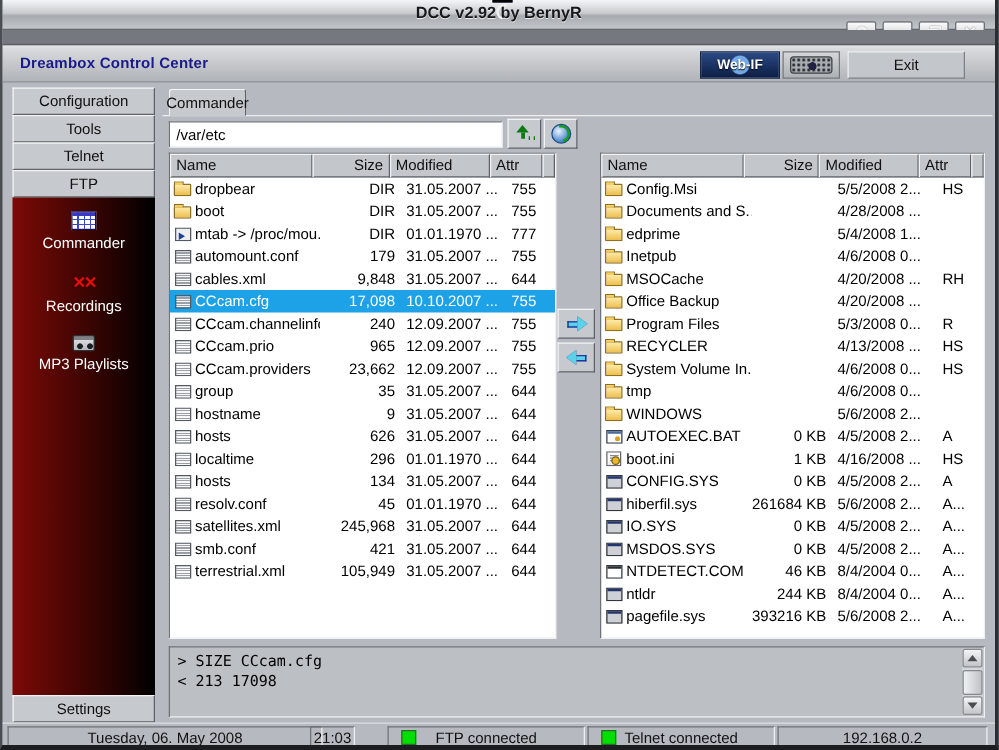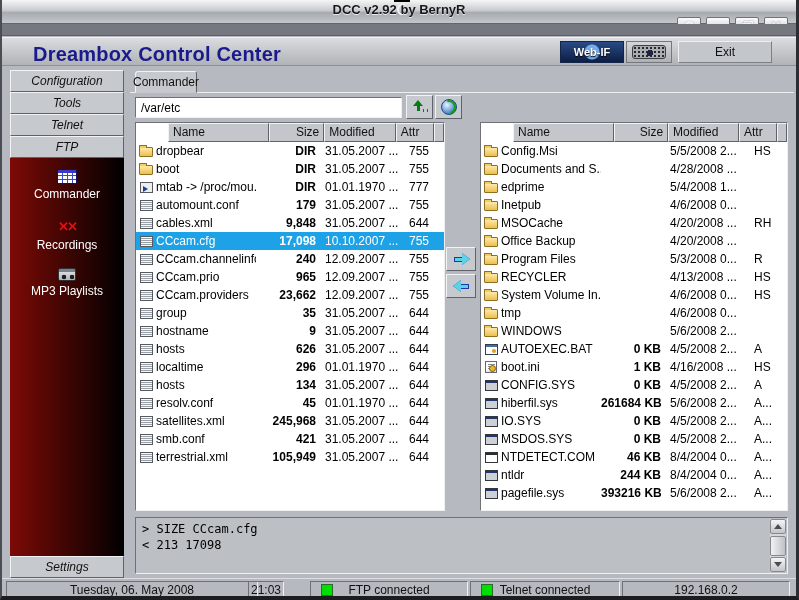--- a/index.html
+++ b/index.html
@@ -1,21 +1,21 @@
 <!DOCTYPE html>
 <html style="--sel: #1da2e8; --navy: #1a1a8c; --led: #00e000; --red1: #7d0a06; --red2: #000000;"><head>
 <meta charset="utf-8">
 <style>
   * { box-sizing: border-box; margin: 0; padding: 0; }
   body { background:#26282c; font-family:"Liberation Sans", sans-serif; }
   #app { position:relative; width:799px; height:600px; background:#b6bac0; overflow:hidden;
          border-left:2px solid #4a4e53; border-right:3px solid #2a2d31; border-bottom:4px solid #1b1d20; }
 
   
-  .raised { background:#c6c9cd; border:1px solid; border-color:#f2f3f5 #5f6367 #5f6367 #f2f3f5;font-style:italic; }
+  .raised { background:#c6c9cd; border:1px solid; border-color:#f2f3f5 #5f6367 #5f6367 #f2f3f5; }
 
   
   .titlebar { position:absolute; left:0; top:0; width:100%; height:24px;
     background:linear-gradient(#f4f5f6,#c9ccd0 45%,#a7abb0 55%,#c3c6ca);
     border-bottom:1px solid #63676c; display:flex; align-items:center;flex-direction:column; }
   .app-icon { width:16px; height:16px; margin:0 8px 0 14px; background:#1c1c7a; border:1px solid #000; position:relative; }
   .app-icon::after { content:""; position:absolute; left:2px; top:2px; width:9px; height:9px;
     border:2px solid #f0f0f0; border-radius:50%; border-right-color:transparent; border-bottom-color:transparent; transform:rotate(-25deg); }
   .title-text { font-size:13px; font-weight:bold; color:#16181b; text-shadow:0 1px 0 #e9eaec; }
   .win-controls { margin-left:auto; margin-right:8px; display:flex; gap:5px; }
@@ -27,21 +27,21 @@
   .g-restore { position:relative; width:11px; height:10px; }
   .g-restore::before, .g-restore::after { content:""; position:absolute; width:7px; height:6px; border:1.5px solid #f2f2f2; box-shadow:0 0 1px #777; }
   .g-restore::before { right:0; top:0; } .g-restore::after { left:0; bottom:0; background:#cfd2d6; }
   .g-close { color:#f4f4f4; font-size:13px; font-weight:bold; text-shadow:0 0 1px #666; line-height:1; }
 
   .frame-band { position:absolute; left:0; top:24px; width:100%; height:12px; background:#75797f; border-bottom:1px solid #5d6166; }
 
   
   .header { position:absolute; left:0; top:37px; width:100%; height:29px;
     background:linear-gradient(#dadcdf,#b0b3b7); border-top:1px solid #f0f1f3; border-bottom:1px solid #8d9095; }
-  .page-title { position:absolute; left:14px; top:5px; font-size:20px; font-weight:bold; color:var(--navy,#1a1a8c); letter-spacing:0.2px;margin-left:17px; }
+  .page-title { position:absolute; left:14px; top:5px; font-size:12px; font-weight:bold; color:var(--navy,#1a1a8c); letter-spacing:0.2px; }
   .webif-btn { position:absolute; left:558px; top:3px; width:64px; height:22px; border:1px solid #15254a; cursor:pointer;
     background:radial-gradient(circle at 50% 50%, rgba(130,190,255,.85) 0 7px, rgba(130,190,255,0) 8px), linear-gradient(#2a4a85,#0c1e44);
     color:#fff; font-size:11px; font-weight:bold; display:flex; align-items:center; justify-content:center; text-shadow:0 1px 1px #000; }
   .remote-btn { position:absolute; left:624px; top:3px; width:46px; height:22px; background:linear-gradient(#d4d6d9,#aeb1b5);
     border:1px solid #74787c; display:flex; align-items:center; justify-content:center; cursor:pointer; }
   .remote-pic { width:34px; height:14px; border-radius:3px; background:#a9adb2; border:1px solid #3c4044;
     background-image:radial-gradient(circle at 17px 7px, #224 3px, transparent 3.5px), radial-gradient(#26282c 1px, transparent 1.3px);
     background-size:auto, 4px 4px; }
   .exit-btn { position:absolute; left:676px; top:3px; width:94px; height:22px; background:#c3c6ca;
     border:1px solid; border-color:#eef0f2 #7c8084 #7c8084 #eef0f2; font-size:12px; color:#111;
@@ -79,28 +79,28 @@
   .ic-upfolder::after { content:""; position:absolute; left:5.5px; top:6px; width:3px; height:5px; background:#0b7a12;
     box-shadow:5px 2px 0 -1px #0b7a12, 9px 2px 0 -1px #0b7a12; }
   .ic-refresh { width:16px; height:16px; border-radius:50%; border:1px solid #1a4a80; position:relative;
     background:radial-gradient(circle at 35% 35%, #eaf4ff, #5a8fd0 60%, #2a5fa0); }
   .ic-refresh::after { content:""; position:absolute; inset:0; border-radius:50%; border:2px solid transparent;
     border-top-color:#14a014; border-right-color:#14a014; transform:rotate(30deg); }
 
   .listview { position:absolute; top:122px; height:389px; background:#fff;
     border:1px solid; border-color:#6e7276 #eef0f2 #eef0f2 #6e7276; overflow:hidden; }
   .lv-left { left:133px; width:310px; } .lv-right { left:478px; width:308px; }
-  .lv-head { display:flex; height:19px; background:#c3c6ca; font-size:12px; color:#111;margin-left:32px; }
+  .lv-head { display:flex; height:19px; background:#c3c6ca; font-size:12px; color:#111; }
   .hcell { border:1px solid; border-color:#f2f3f5 #5f6367 #5f6367 #f2f3f5; padding:1px 4px; overflow:hidden; white-space:nowrap; cursor:pointer; }
   .h-name{ width:120px; } .h-size{ width:64px; text-align:right; } .h-mod{ width:84px; } .h-attr{ width:44px; } .h-stub{ flex:1; }
   .lv-row { display:flex; align-items:center; height:18px; font-size:12px; color:#000; white-space:nowrap; cursor:default; }
   .lv-row.selected { background:var(--sel,#1da2e8); color:#fff; }
   .cell { overflow:hidden; white-space:nowrap; }
   .cell-icon { width:20px; display:flex; justify-content:center; flex:none; }
-  .cell-name { width:100px; flex:none; } .cell-size { width:64px; flex:none; text-align:right; padding-right:4px;font-weight:bold; }
+  .cell-name { width:100px; flex:none; } .cell-size { width:64px; flex:none; text-align:right; padding-right:4px; }
   .cell-mod { width:84px; flex:none; padding-left:5px; } .cell-attr { width:28px; flex:none; padding-left:5px; }
 
   
   .fi { position:relative; display:block; }
   .fi-folder { width:14px; height:10px; margin-top:2px; background:linear-gradient(#fdeaa8,#edbf4e); border:1px solid #8f6f20; border-radius:1px; }
   .fi-folder::before { content:""; position:absolute; top:-3px; left:-1px; width:6px; height:2px; background:#f3cc62; border:1px solid #8f6f20; border-bottom:none; border-radius:1px 1px 0 0; }
   .fi-conf { width:13px; height:11px; border:1px solid #555a60; background:repeating-linear-gradient(#f8f8f8 0 1px, #9aa0a6 1px 2px); }
   .fi-link { width:13px; height:11px; border:1px solid #555a60; background:#eceef0; }
   .fi-link::after { content:""; position:absolute; left:2px; top:3px; border:3px solid transparent; border-left:5px solid #23408c; }
   .fi-bat { width:13px; height:11px; border:1px solid #2e3e52; background:#fff; }

